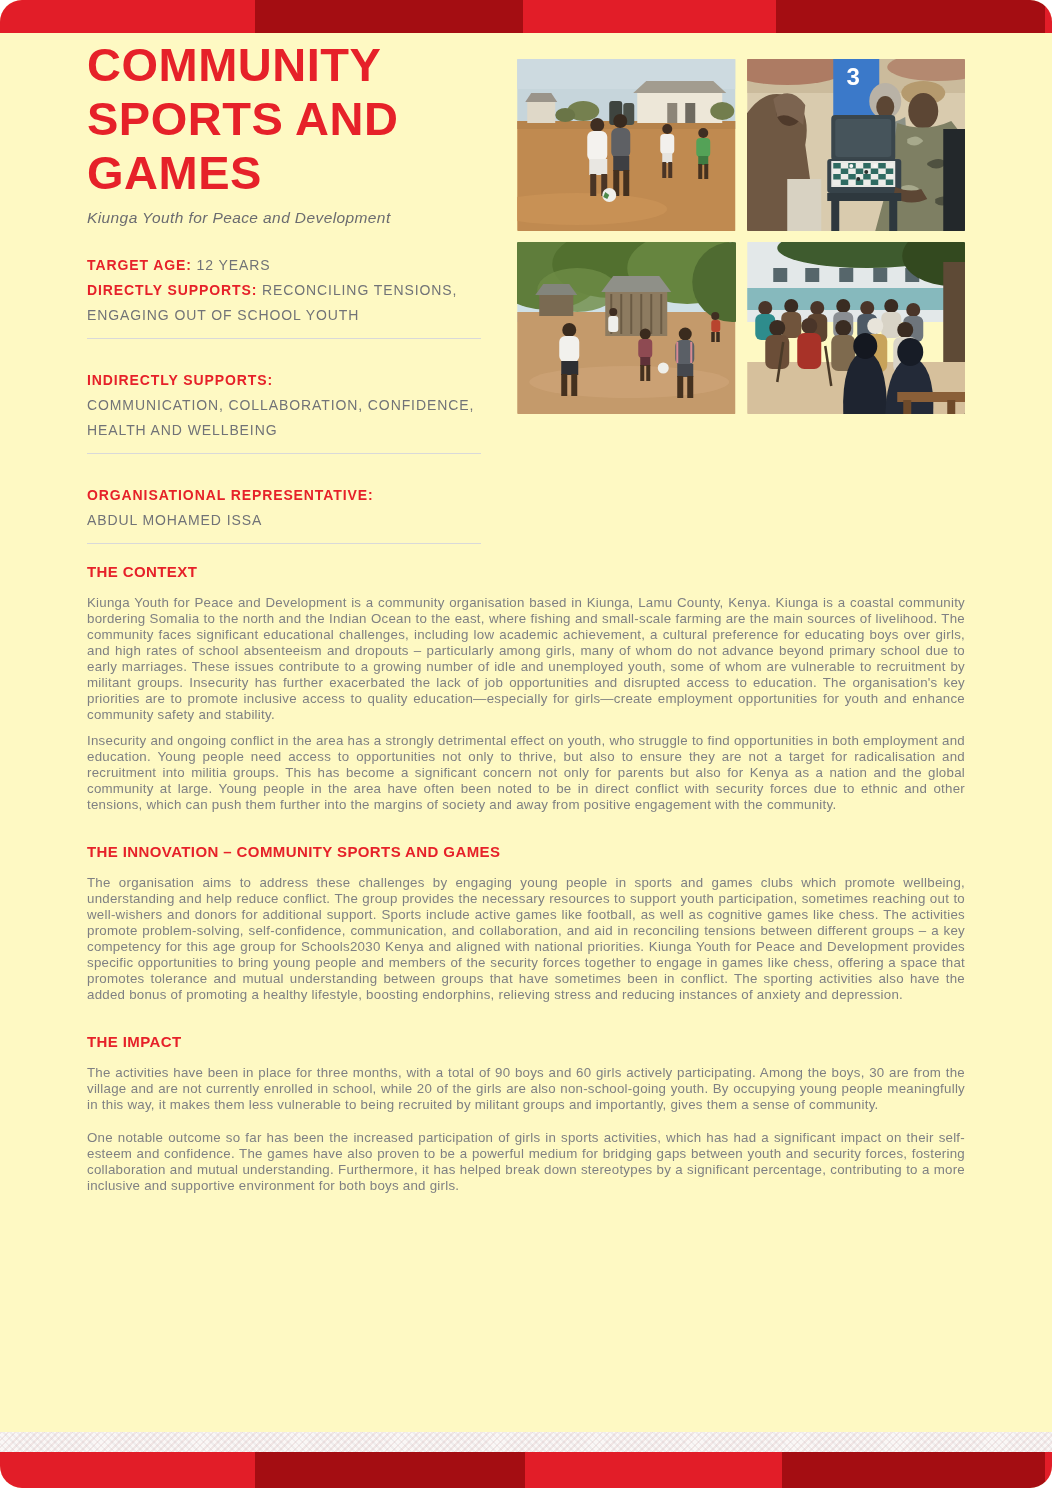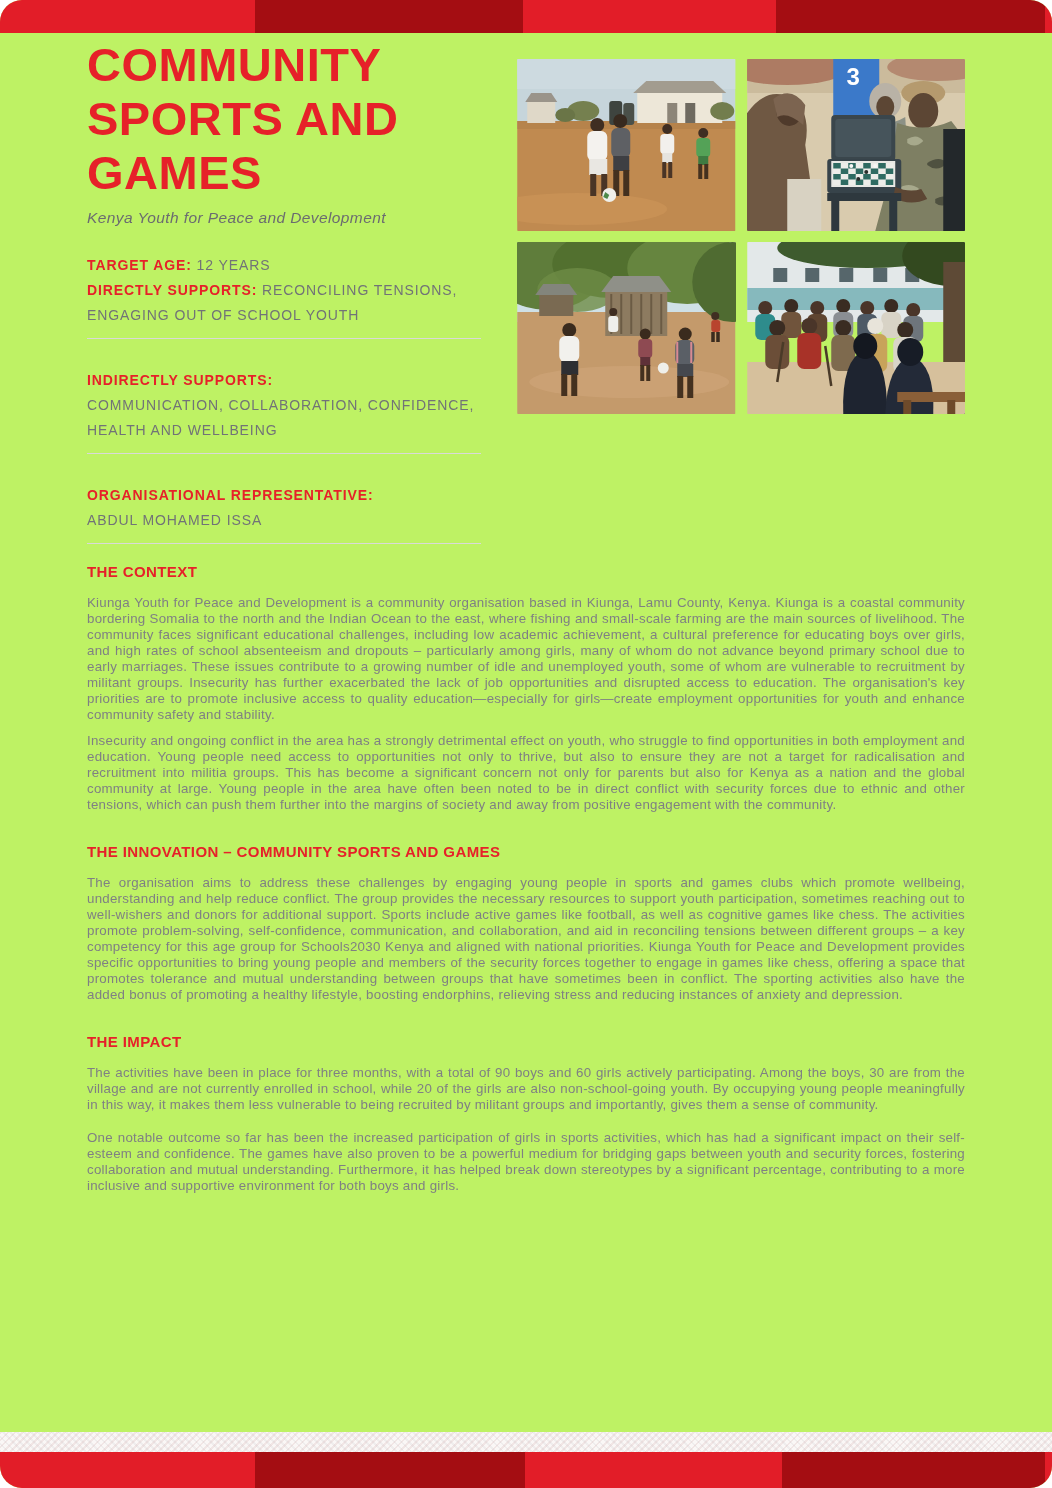--- a/index.html
+++ b/index.html
@@ -11,21 +11,21 @@
     --ink-meta:#717377;
     --divider:#D9D9D9;
     --attrib:#F0494F;
   }
   *{margin:0;padding:0;box-sizing:border-box;}
   html,body{background:#ffffff;}
   body{font-family:"Liberation Sans", sans-serif; width:1052px;}
   .page{
     position:relative;
     width:1052px;height:1488px;
-    background:#bef264;
+    background:#fef9c3;
     border-radius:22px;
     overflow:hidden;
   }
   .edge-bar{position:absolute;left:0;width:100%;height:33px;display:flex;}
   .edge-bar.top{top:0;}
   .edge-bar.bottom{bottom:0;height:36px;}
   .seg-bright{background:var(--bar-bright);}
   .seg-dark{background:var(--bar-dark);}
   .texture-strip{
     position:absolute;left:0;bottom:36px;width:100%;height:20px;
@@ -79,21 +79,21 @@
     <span class="seg-bright" style="width:253px"></span>
     <span class="seg-dark" style="flex:1"></span>
     <span class="seg-bright" style="width:7px"></span>
   </div>
 
   <div class="content">
 
     <div class="header-row">
       <div class="header-left">
         <h1 class="title">COMMUNITY SPORTS AND GAMES</h1>
-        <div class="org">Kenya Youth for Peace and Development</div>
+        <div class="org">Kiunga Youth for Peace and Development</div>
 
         <div class="meta">
           <div><span class="label">TARGET AGE:</span> <span>12 YEARS</span></div>
           <div><span class="label">DIRECTLY SUPPORTS:</span> <span>RECONCILING TENSIONS, ENGAGING OUT OF SCHOOL YOUTH</span></div>
           <hr class="meta-divider">
           <div class="label">INDIRECTLY SUPPORTS:</div>
           <div>COMMUNICATION, COLLABORATION, CONFIDENCE, HEALTH AND WELLBEING</div>
           <hr class="meta-divider">
           <div class="label">ORGANISATIONAL REPRESENTATIVE:</div>
           <div>ABDUL MOHAMED ISSA</div>

